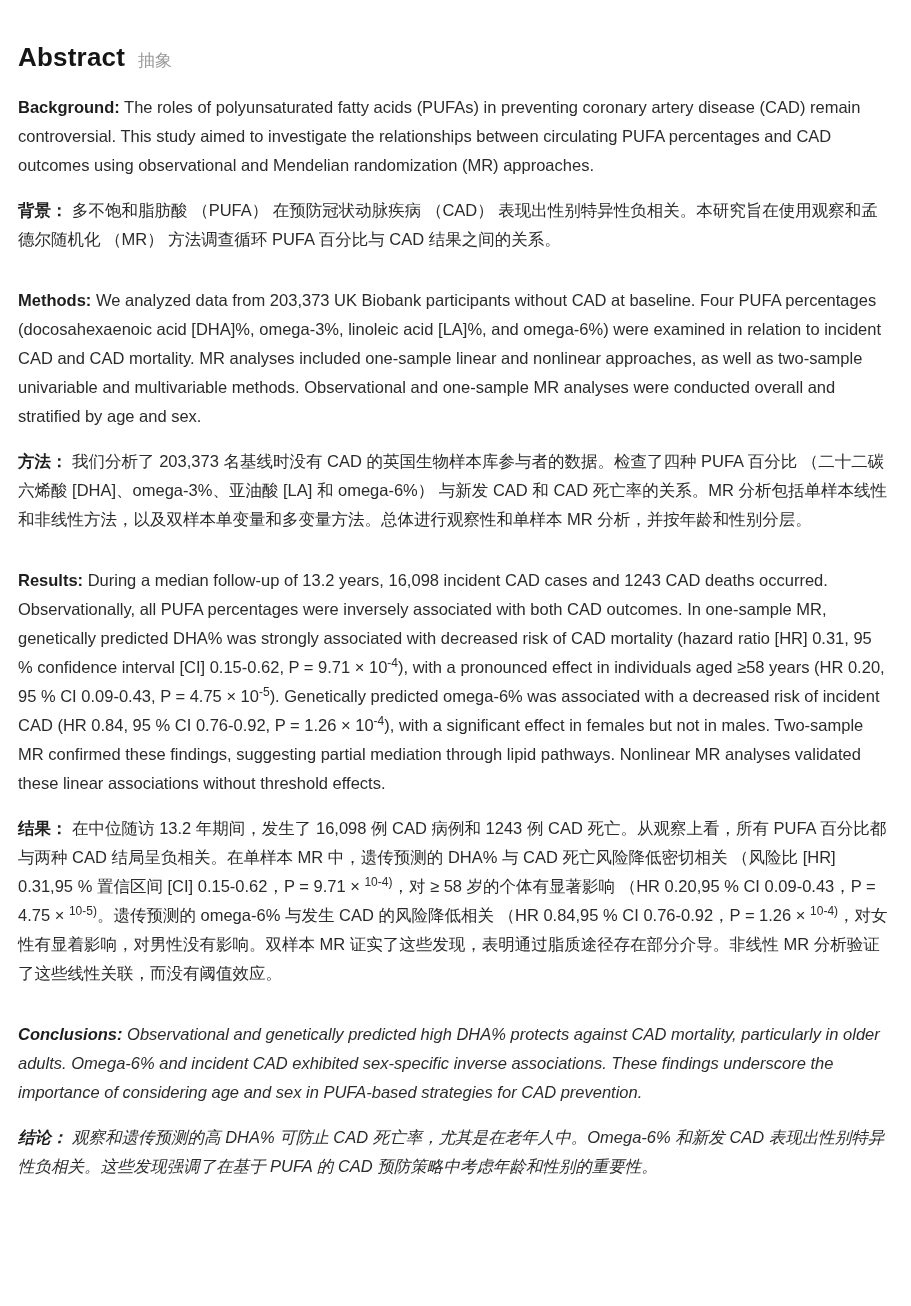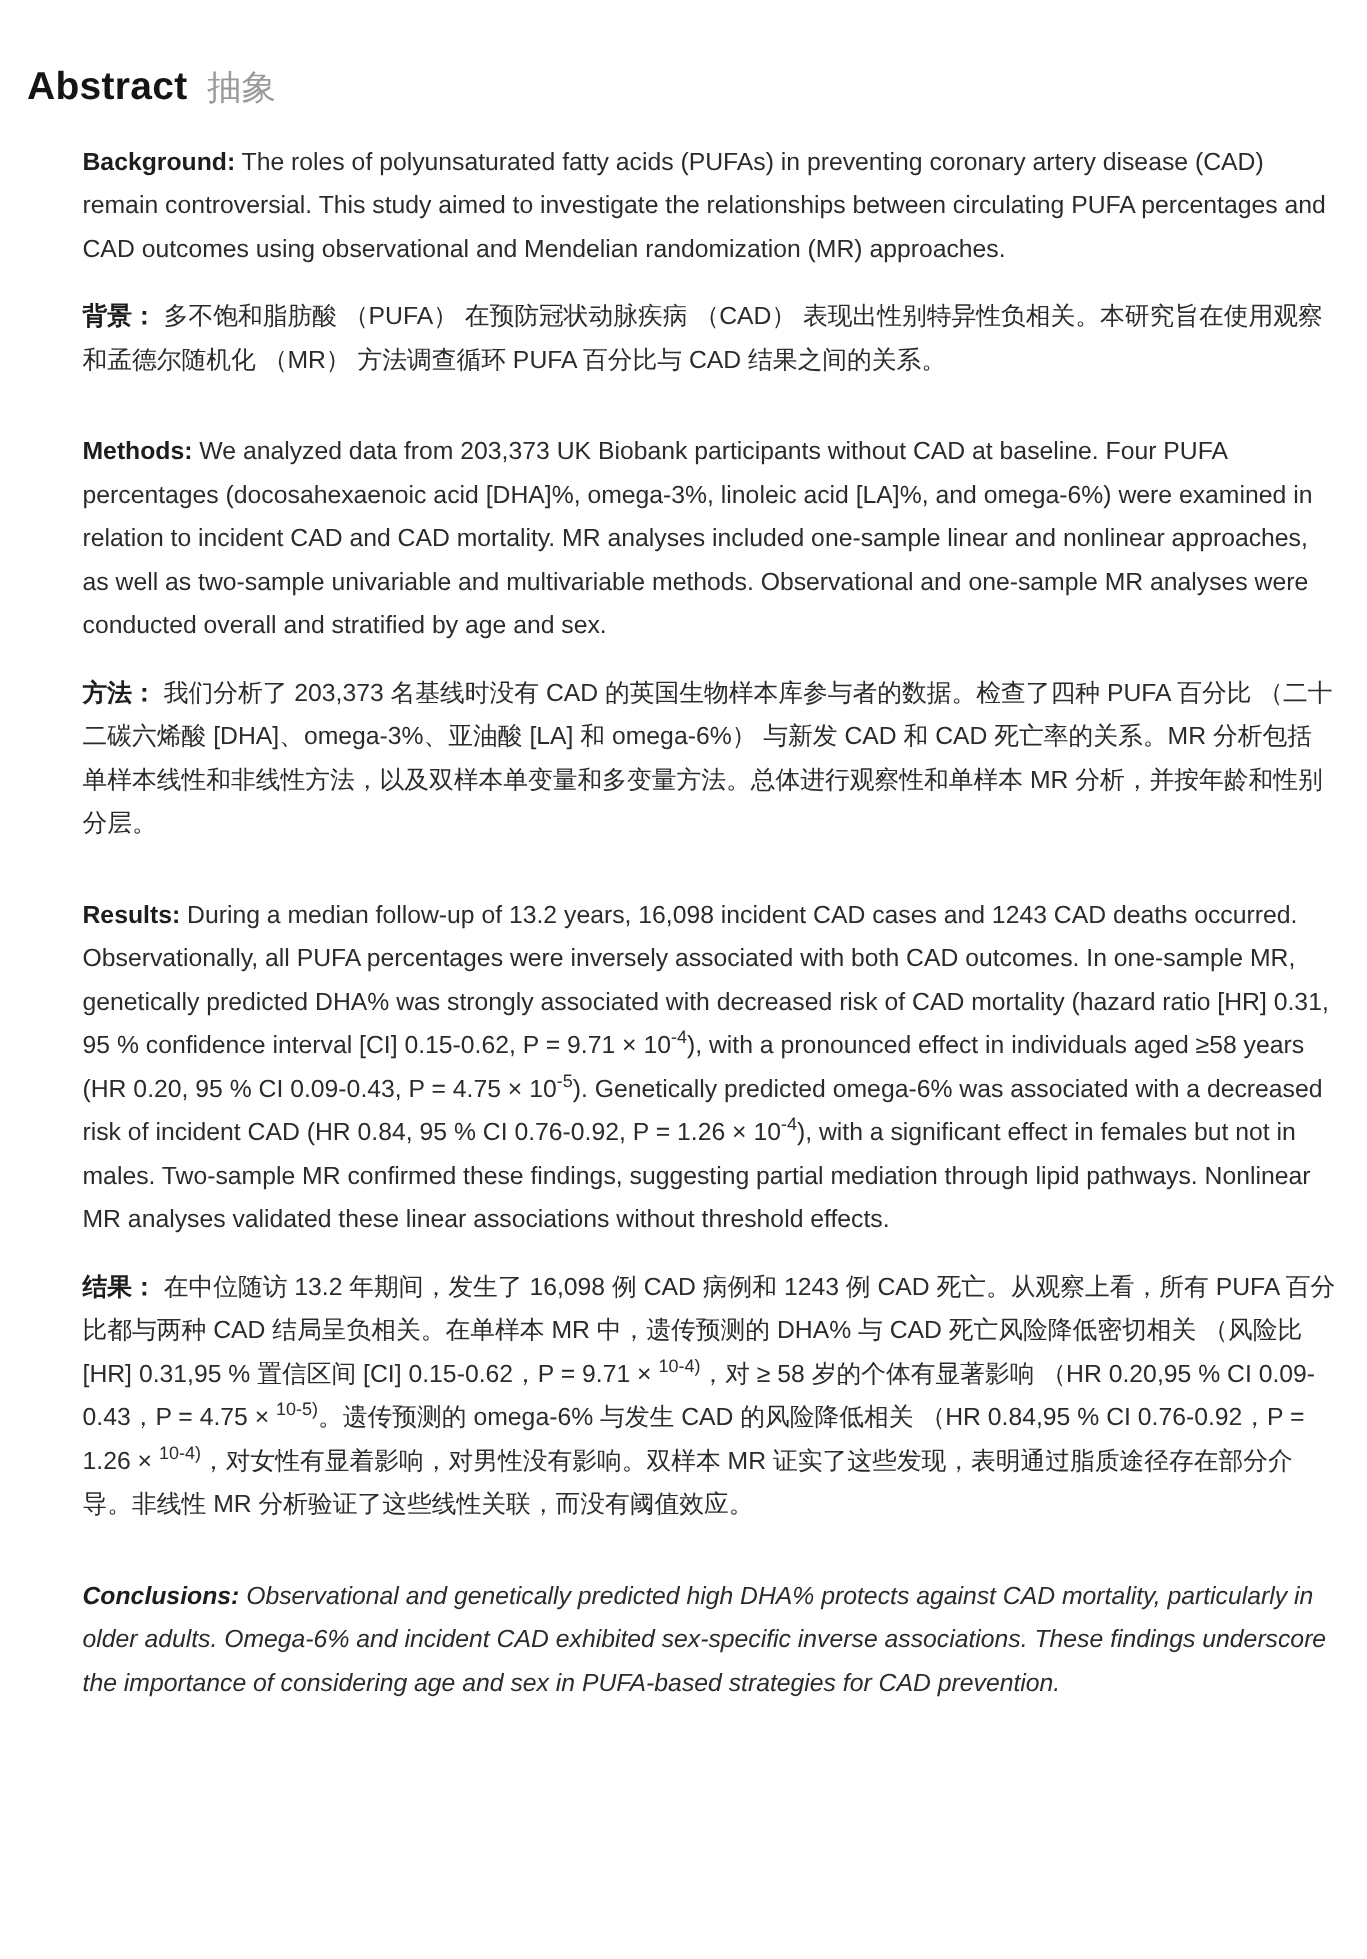--- a/index.html
+++ b/index.html
@@ -19,26 +19,26 @@
     margin: 2px 0 20px 0;
   }
   .title-en {
     font-size: 26px;
     font-weight: 700;
     color: #151515;
     letter-spacing: 0.2px;
     margin-top: 36px;
   }
   .title-zh {
-    font-size: 23px;
+    font-size: 17px;
     font-weight: 400;
     color: #9a9a9a;
   }
 
-  .pair { margin-bottom: 32px; margin-left: 37px; }
+  .pair { margin-bottom: 32px; }
   .pair:last-child { margin-bottom: 0; font-style: italic; }
 
   .para {
     font-size: 16.5px;
     line-height: 29px;
     margin: 0 0 16px 0;
     color: #2b2b2b;
   }
   .para:last-child { margin-bottom: 0; }
   .para strong { font-weight: 700; color: #1d1d1d; }
@@ -68,15 +68,16 @@
     <p class="para para-zh"><strong>方法：</strong><span> 我们分析了 203,373 名基线时没有 CAD 的英国生物样本库参与者的数据。检查了四种 PUFA 百分比 （二十二碳六烯酸 [DHA]、omega-3%、亚油酸 [LA] 和 omega-6%） 与新发 CAD 和 CAD 死亡率的关系。MR 分析包括单样本线性和非线性方法，以及双样本单变量和多变量方法。总体进行观察性和单样本 MR 分析，并按年龄和性别分层。</span></p>
   </section>
 
   <section class="pair">
     <p class="para para-en"><strong>Results:</strong><span> During a median follow-up of 13.2 years, 16,098 incident CAD cases and 1243 CAD deaths occurred. Observationally, all PUFA percentages were inversely associated with both CAD outcomes. In one-sample MR, genetically predicted DHA% was strongly associated with decreased risk of CAD mortality (hazard ratio [HR] 0.31, 95 % confidence interval [CI] 0.15-0.62, P = 9.71 × 10</span><sup>-4</sup><span>), with a pronounced effect in individuals aged ≥58 years (HR 0.20, 95 % CI 0.09-0.43, P = 4.75 × 10</span><sup>-5</sup><span>). Genetically predicted omega-6% was associated with a decreased risk of incident CAD (HR 0.84, 95 % CI 0.76-0.92, P = 1.26 × 10</span><sup>-4</sup><span>), with a significant effect in females but not in males. Two-sample MR confirmed these findings, suggesting partial mediation through lipid pathways. Nonlinear MR analyses validated these linear associations without threshold effects.</span></p>
     <p class="para para-zh"><strong>结果：</strong><span> 在中位随访 13.2 年期间，发生了 16,098 例 CAD 病例和 1243 例 CAD 死亡。从观察上看，所有 PUFA 百分比都与两种 CAD 结局呈负相关。在单样本 MR 中，遗传预测的 DHA% 与 CAD 死亡风险降低密切相关 （风险比 [HR] 0.31,95 % 置信区间 [CI] 0.15-0.62，P = 9.71 × </span><sup>10-4)</sup><span>，对 ≥ 58 岁的个体有显著影响 （HR 0.20,95 % CI 0.09-0.43，P = 4.75 × </span><sup>10-5)</sup><span>。遗传预测的 omega-6% 与发生 CAD 的风险降低相关 （HR 0.84,95 % CI 0.76-0.92，P = 1.26 × </span><sup>10-4)</sup><span>，对女性有显着影响，对男性没有影响。双样本 MR 证实了这些发现，表明通过脂质途径存在部分介导。非线性 MR 分析验证了这些线性关联，而没有阈值效应。</span></p>
   </section>
 
   <section class="pair">
     <p class="para para-en"><strong>Conclusions:</strong><span> Observational and genetically predicted high DHA% protects against CAD mortality, particularly in older adults. Omega-6% and incident CAD exhibited sex-specific inverse associations. These findings underscore the importance of considering age and sex in PUFA-based strategies for CAD prevention.</span></p>
+    <p class="para para-zh"><strong>结论：</strong><span> 观察和遗传预测的高 DHA% 可防止 CAD 死亡率，尤其是在老年人中。Omega-6% 和新发 CAD 表现出性别特异性负相关。这些发现强调了在基于 PUFA 的 CAD 预防策略中考虑年龄和性别的重要性。</span></p>
   </section>
 
 </main>
 
 </body></html>

